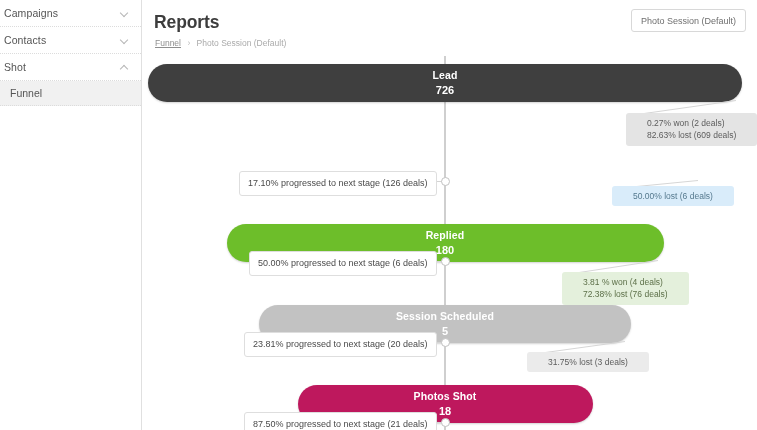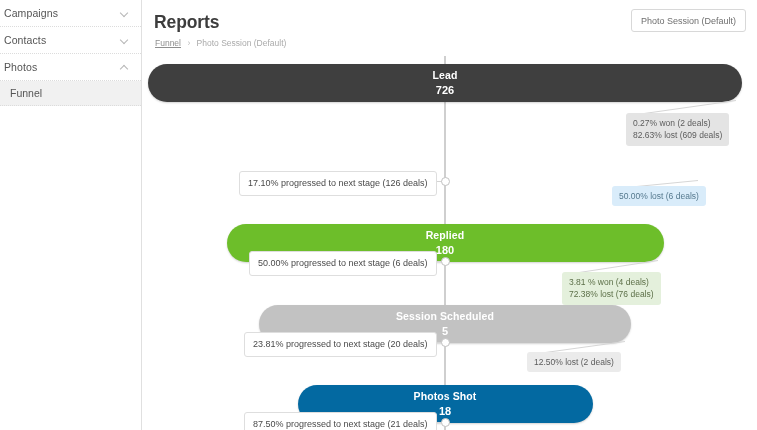--- a/index.html
+++ b/index.html
@@ -153,21 +153,21 @@
   .conn-line {
     position: absolute;
     height: 1px;
     background: #d4d4d4;
     z-index: 1;
   }
 
   .callout {
     position: absolute;
     border-radius: 3px;
-    padding: 4px 7px;
+    padding: 4px 21px;
     font-size: 8.5px;
     color: #5a5a5a;
     white-space: nowrap;
     z-index: 2;
     line-height: 1.45;
     cursor: default;
   }
   .callout.progress {
     background: #ffffff;
     border: 1px solid #dedede;
@@ -201,21 +201,21 @@
       <span class="nav-label">Campaigns</span>
       <span class="chev down"></span>
     </div>
 
     <div class="nav-group">
       <span class="nav-label">Contacts</span>
       <span class="chev down"></span>
     </div>
 
     <div class="nav-group">
-      <span class="nav-label">Photos</span>
+      <span class="nav-label">Shot</span>
       <span class="chev up"></span>
     </div>
 
     <div class="nav-sub active">
       <span>Funnel</span>
     </div>
 
 
   </nav>
 
@@ -275,23 +275,23 @@
         <div class="stage-bar" style="background: rgb(194, 194, 194); width: 372px; left: 117px; top: 249px;">
           <div class="s-name">Session Scheduled</div>
           <div class="s-val">5</div>
         </div>
         <div class="conn-node" style="top: 362px;"></div>
         <div class="callout progress" style="top: 356px; left: 102px;">
           <span class="line">87.50% progressed to next stage (21 deals)</span>
         </div>
         <div class="conn-line" style="left: 295px; width: 8px; top: 366px;"></div>
         <div class="callout outcome c-grey" style="top: 296px; left: 385px;">
-          <span class="line">12.50% lost (2 deals)</span>
+          <span class="line">31.75% lost (3 deals)</span>
         </div>
         <div class="leader" style="left: 483px; top: 285px; width: 94.8947px; transform: rotate(172.126deg);"></div>
-        <div class="stage-bar" style="background: #0369a1; width: 295px; left: 155.5px; top: 329px; justify-content: center;">
+        <div class="stage-bar" style="background: #be185d; width: 295px; left: 155.5px; top: 329px; justify-content: center;">
           <div class="s-name">Photos Shot</div>
           <div class="s-val">18</div>
         </div>
       </div>
 
   </section>
 </div>
 
 </body></html>

